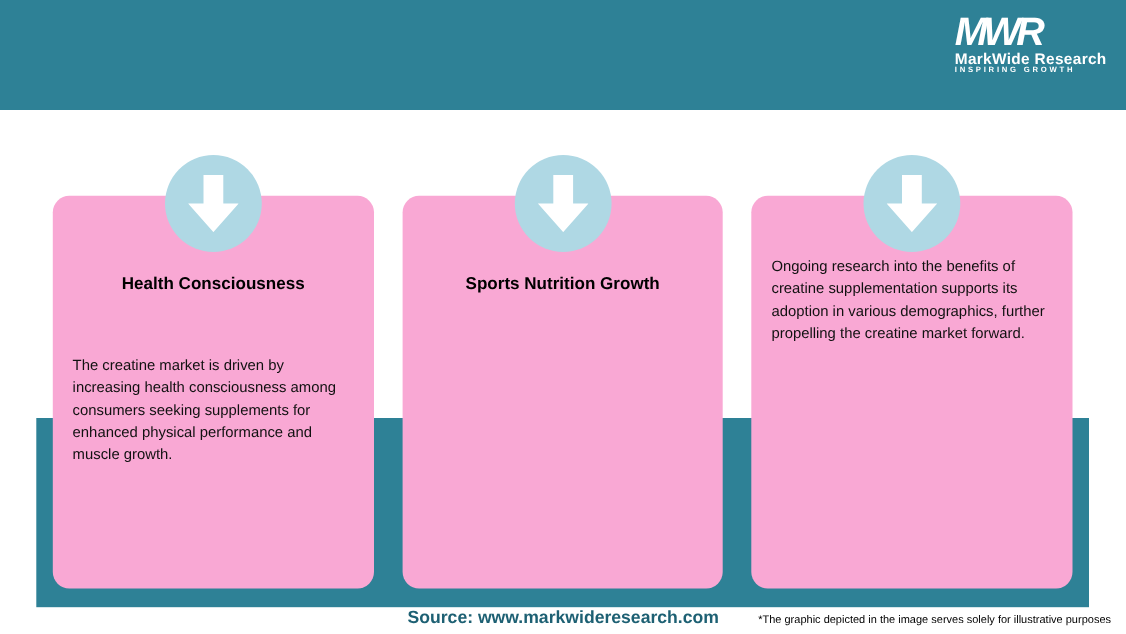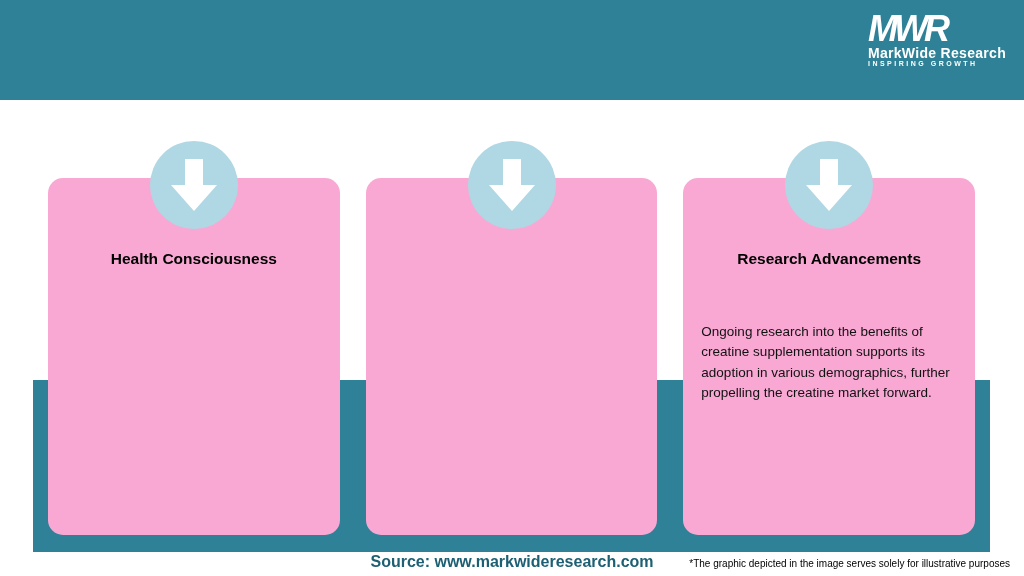--- a/index.html
+++ b/index.html
@@ -103,36 +103,37 @@
 
 <div class="cards-row">
 
   <div class="card">
     <div class="card-circle">
       <svg width="46" height="52" viewBox="0 0 46 52" aria-hidden="true">
         <polygon points="14,0 32,0 32,26 46,26 23,52 0,26 14,26" fill="#ffffff"></polygon>
       </svg>
     </div>
     <div class="card-title">Health Consciousness</div>
+    <div class="card-body">The creatine market is driven by increasing health consciousness among consumers seeking supplements for enhanced physical performance and muscle growth.</div>
   </div>
 
   <div class="card">
     <div class="card-circle">
       <svg width="46" height="52" viewBox="0 0 46 52" aria-hidden="true">
         <polygon points="14,0 32,0 32,26 46,26 23,52 0,26 14,26" fill="#ffffff"></polygon>
       </svg>
     </div>
+    <div class="card-title">Sports Nutrition Growth</div>
   </div>
 
   <div class="card">
     <div class="card-circle">
       <svg width="46" height="52" viewBox="0 0 46 52" aria-hidden="true">
         <polygon points="14,0 32,0 32,26 46,26 23,52 0,26 14,26" fill="#ffffff"></polygon>
       </svg>
     </div>
-    <div class="card-title">Research Advancements</div>
     <div class="card-body">Ongoing research into the benefits of creatine supplementation supports its adoption in various demographics, further propelling the creatine market forward.</div>
   </div>
 
 </div>
 
 <div class="footer-source">Source: www.markwideresearch.com</div>
 <div class="footer-disclaimer">*The graphic depicted in the image serves solely for illustrative purposes</div>
 
 </body></html>

